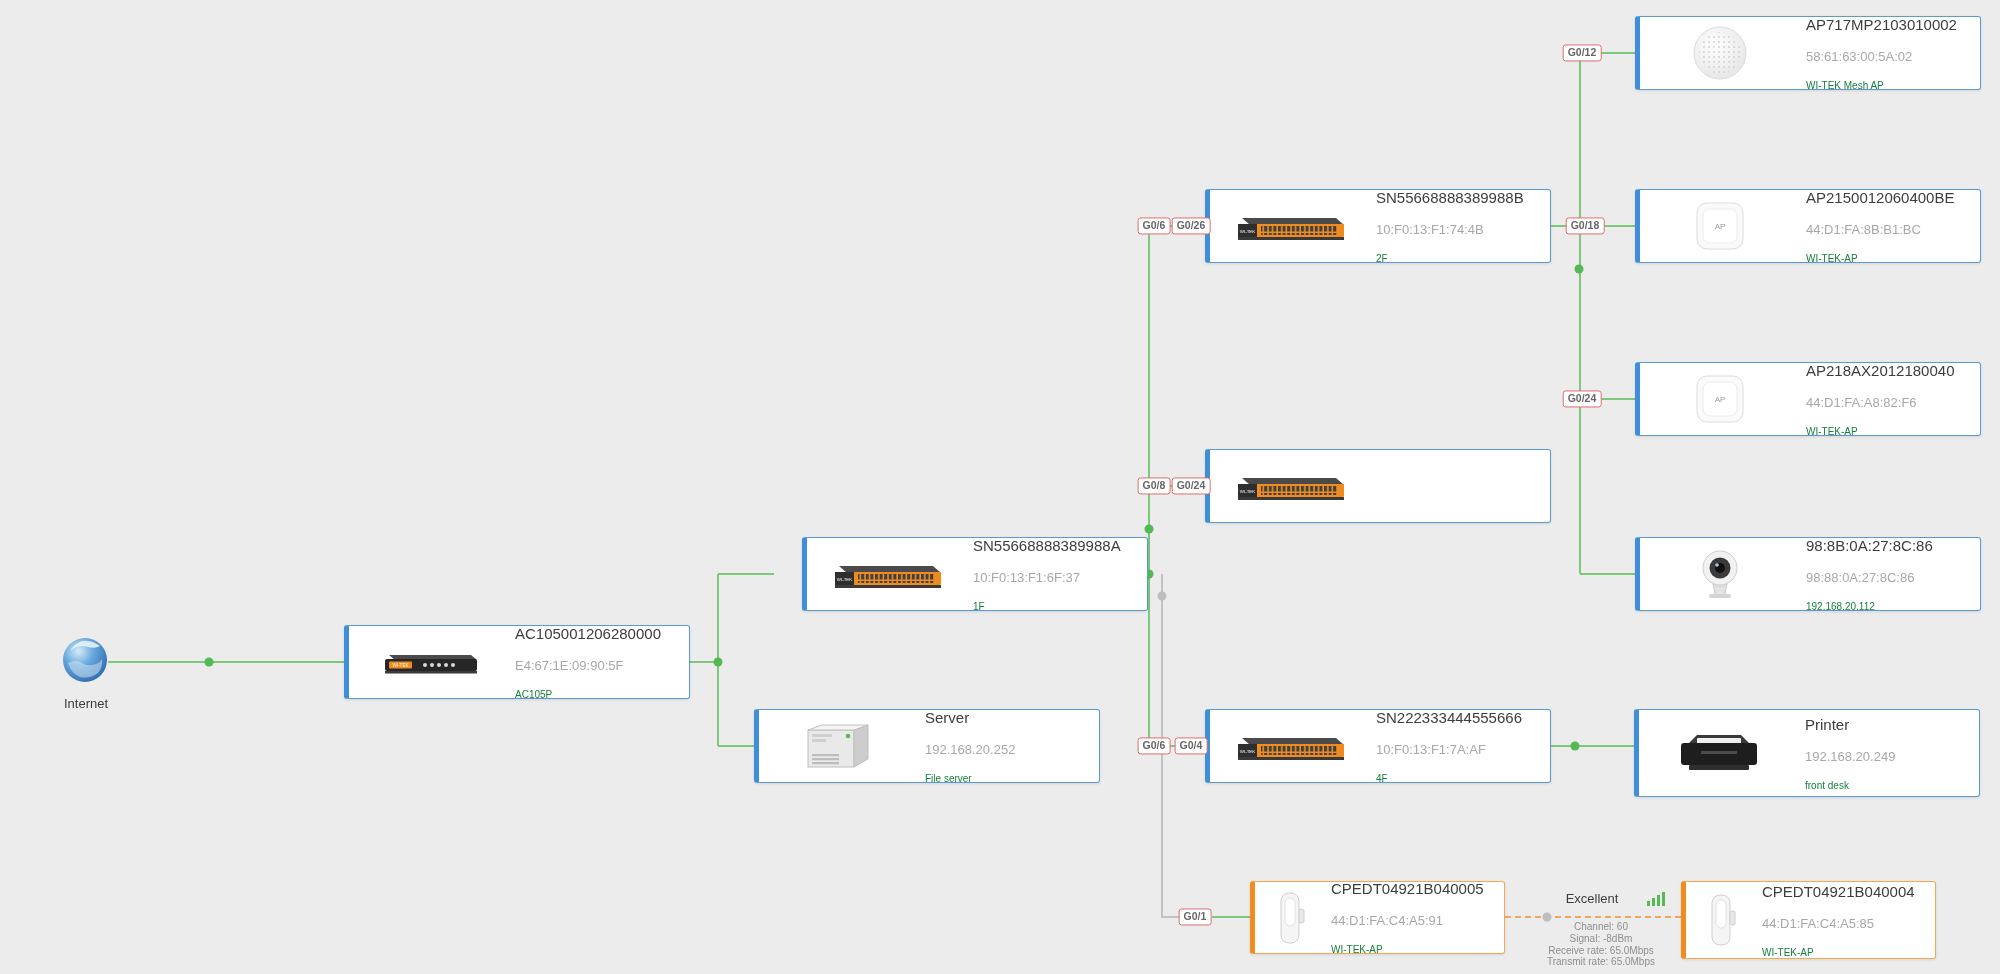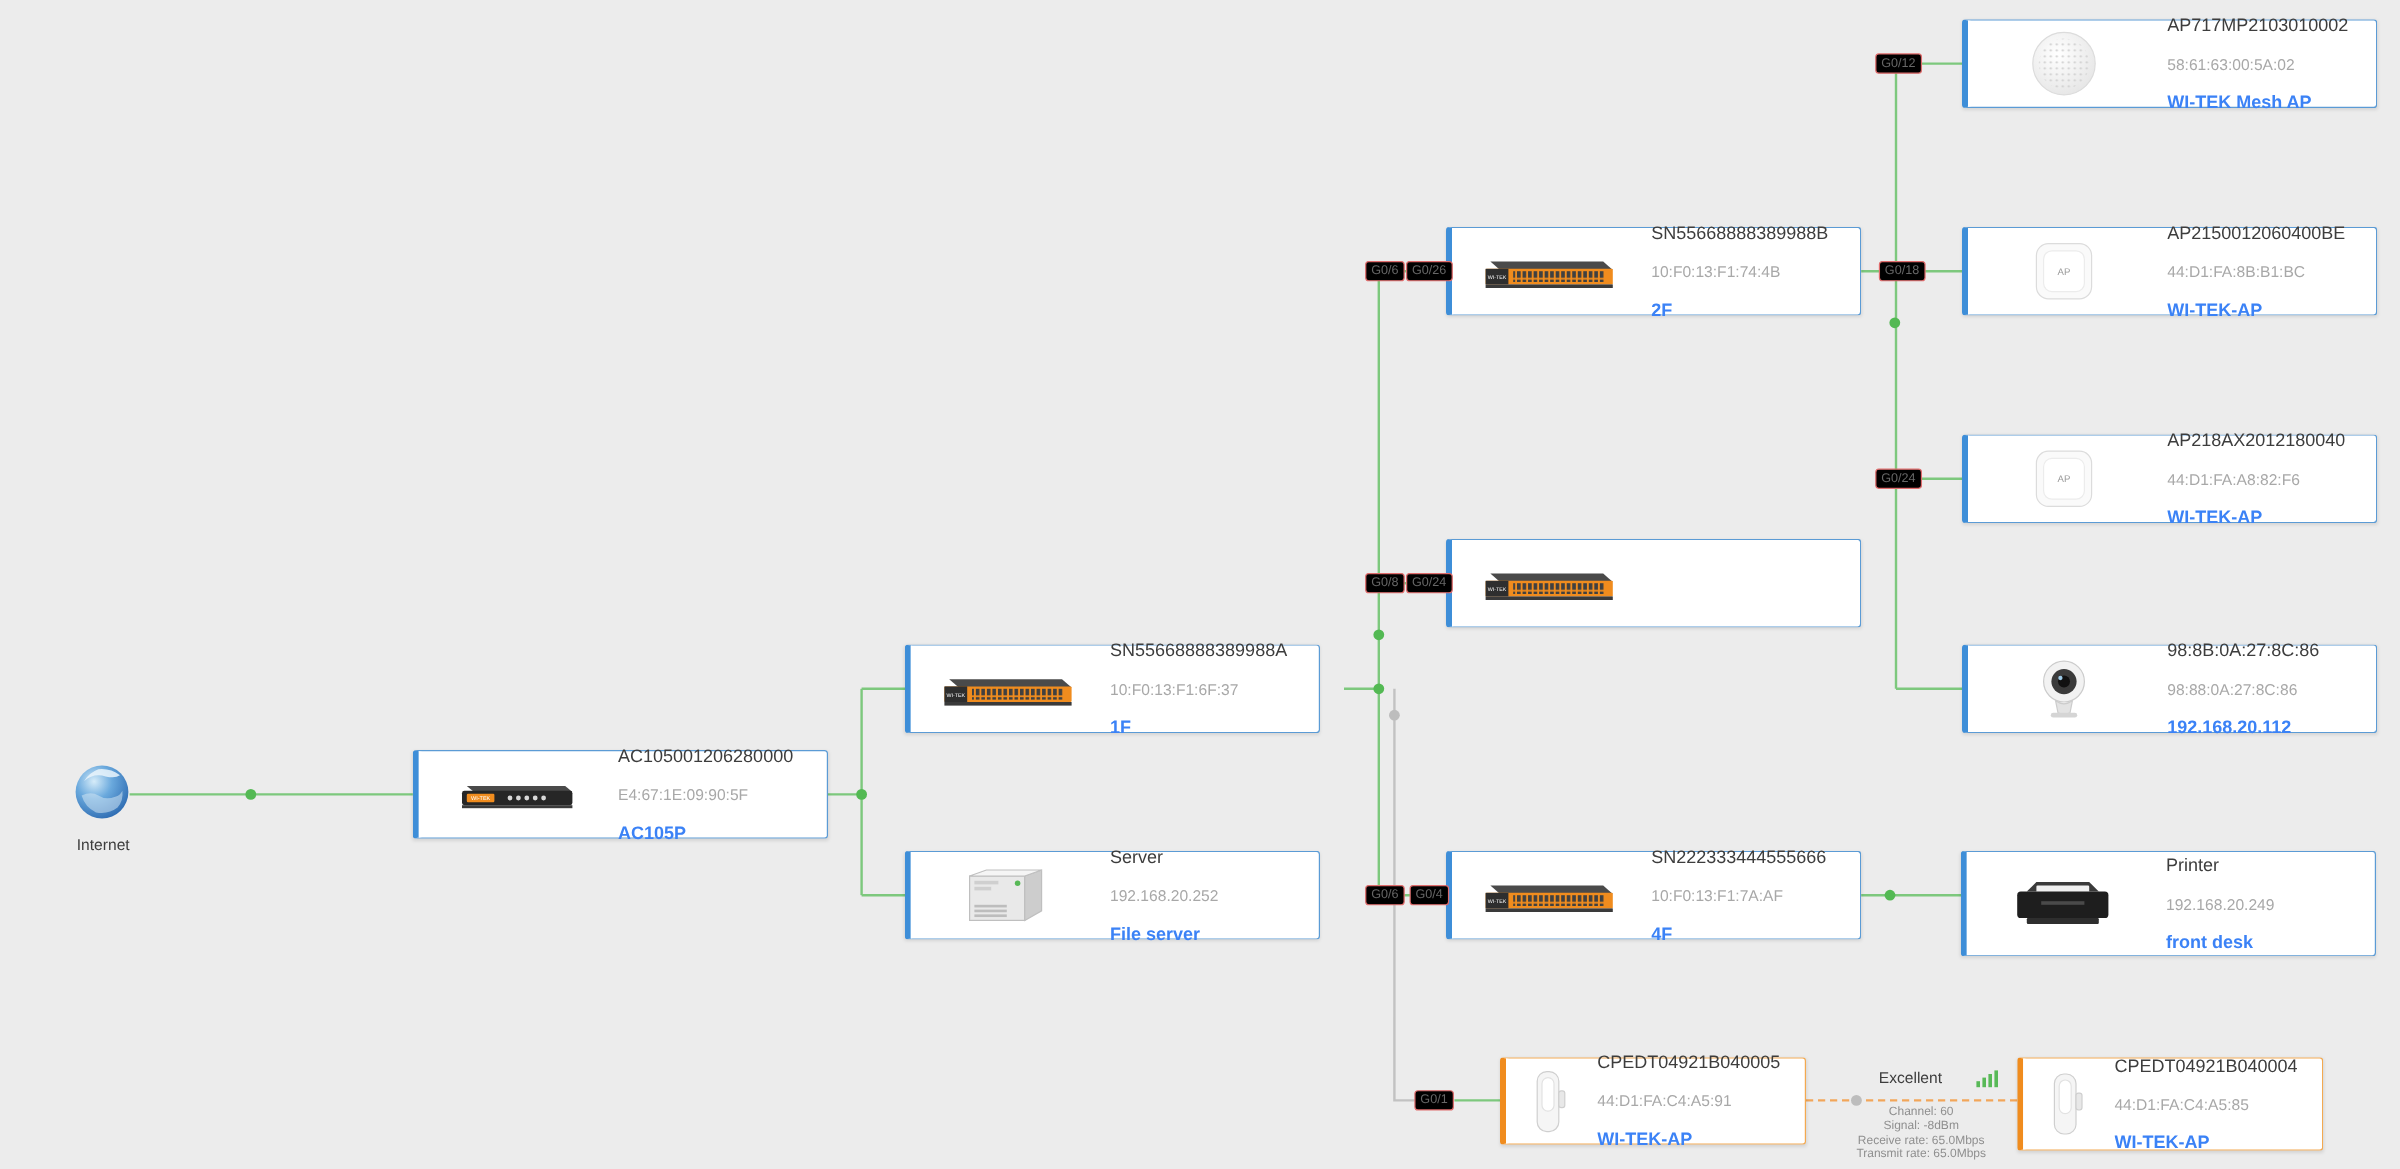--- a/index.html
+++ b/index.html
@@ -23,33 +23,34 @@
     box-shadow:0 1px 3px rgba(0,0,0,.10);
   }
   .node.cpe { border:1px solid #f3a950; border-left:5px solid #f08c1e; }
 
   .icon-wrap { flex:0 0 148px; display:flex; align-items:center; justify-content:center; }
   .node.cpe .icon-wrap { flex:0 0 62px; }
   .node-text { display:flex; flex-direction:column; gap:16px; margin-left:12px; white-space:nowrap; overflow:hidden; }
   .node.cpe .node-text { margin-left:8px; }
   .t { font-size:15px; color:#3d3d3d; }
   .s { font-size:13px; color:#a8a8a8; }
-  .c { font-size:15px; color:#3b82f6;font-weight:bold; }
+  .c { font-size:10px; color:#15803d; }
 
   .port {
     position:absolute; z-index:4;
     transform:translate(-50%,-50%);
-    background:#000000;
+    background:#ffffff;
     border:1px solid #e06c6c;
     color:#666;
     font-size:10.5px;
     line-height:1.25;
     padding:1px 4px;
     border-radius:3px;
     white-space:nowrap;
+    font-weight:bold;
   }
 
   .internet { position:absolute; z-index:2; }
   .internet-label {
     position:absolute; z-index:2;
     transform:translateX(-50%);
     font-size:13px; color:#3d3d3d;
   }
 
   .wl-rating {
@@ -147,21 +148,21 @@
         <rect x="8" y="26" width="92" height="2.5" fill="#3a3a3a"></rect>
       </svg>
     </div>
     <div class="node-text">
       <div class="t">AC105001206280000</div>
       <div class="s">E4:67:1E:09:90:5F</div>
       <div class="c">AC105P</div>
     </div>
   </div>
 
-  <div class="node" style="left:754px;top:537px;width:346px;height:74px">
+  <div class="node" style="left:802px;top:537px;width:346px;height:74px">
     <div class="icon-wrap">
       <svg width="116" height="40" viewBox="0 0 116 40">
         <defs>
           <pattern id="swp" width="4.6" height="9" patternUnits="userSpaceOnUse">
             <rect width="3" height="7.5" fill="#404040"></rect>
           </pattern>
         </defs>
         <polygon points="10,12 104,12 112,19 18,19" fill="#4a4a4a"></polygon>
         <rect x="6" y="18" width="106" height="13" rx="1" fill="#f08c1e"></rect>
         <rect x="6" y="18" width="19" height="13" fill="#2e2e2e"></rect>

